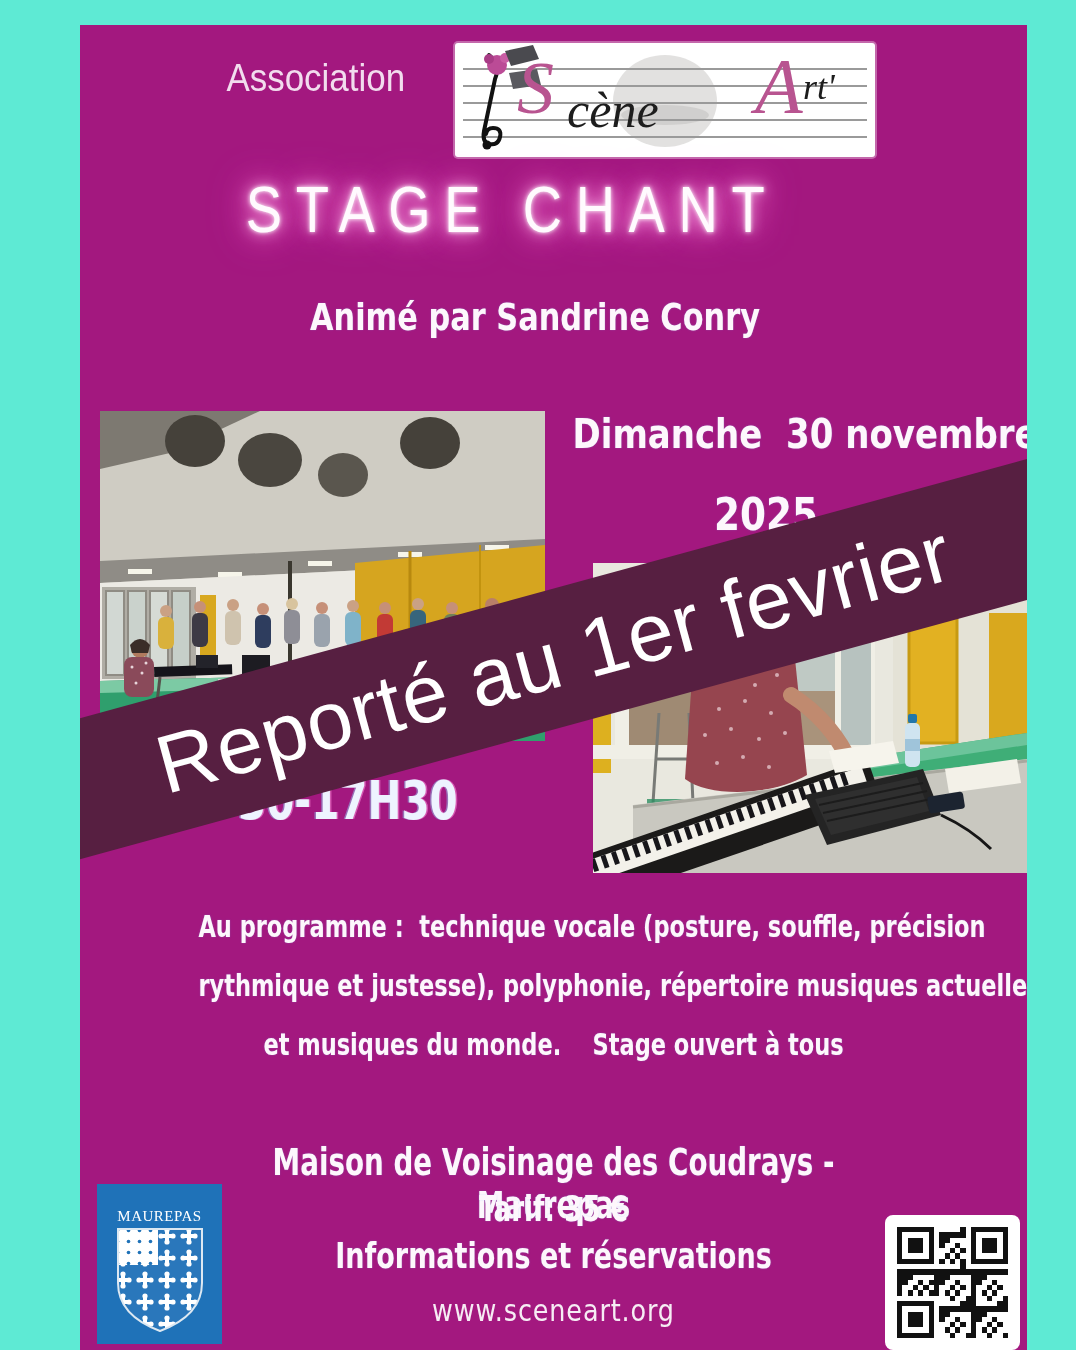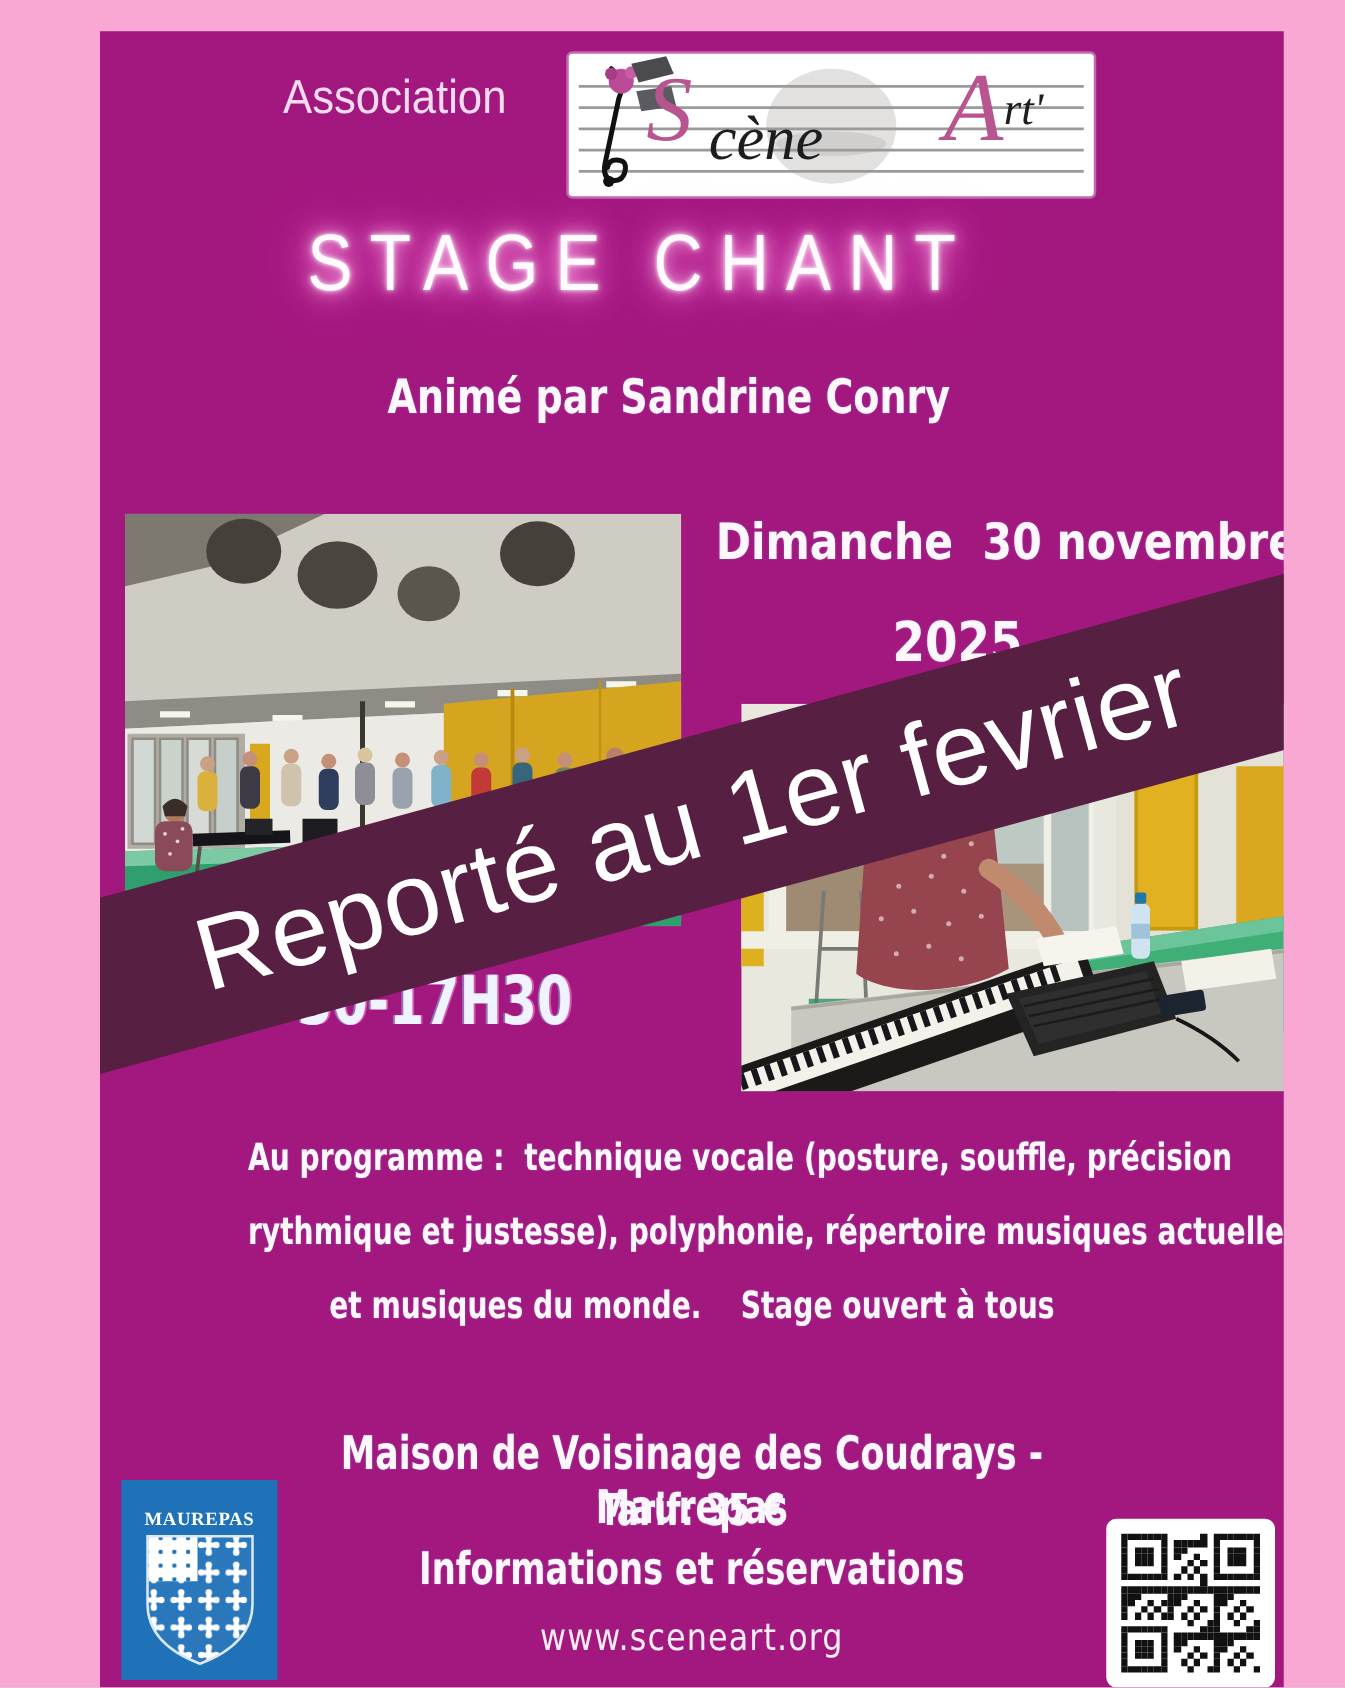--- a/index.html
+++ b/index.html
@@ -1,17 +1,17 @@
 <!DOCTYPE html>
 <html><head>
 <meta charset="utf-8">
 <style>
   html,body{margin:0;padding:0;background:#fcfbfb;width:1076px;height:1350px;overflow:hidden;
     font-family:"Liberation Sans",sans-serif;}
-  .stage{position:relative;width:1076px;height:1350px;background:#f9a8d4;}
+  .stage{position:relative;width:1076px;height:1350px;background:#5eead4;}
   .poster{position:absolute;left:80px;top:25px;width:947px;height:1325px;background:#a3187f;overflow:hidden;}
   .abs{position:absolute;}
   .round-bold{font-family:"DejaVu Sans",sans-serif;font-weight:bold;color:#fdf7fc;
     text-shadow:0 0 2px rgba(120,190,255,.35);}
   .cond75{transform:scaleX(.75);transform-origin:center;}
   .cond80{transform:scaleX(.80);transform-origin:center;}
   .cond85{transform:scaleX(.85);transform-origin:center;}
   .pre{white-space:pre;}
   
   .assoc{left:130px;top:32px;width:230px;font-size:38px;color:#f2dcee;text-align:center;
@@ -37,21 +37,21 @@
   .program{left:0px;top:872px;width:947px;text-align:center;font-size:30px;line-height:59px;}
   
   .venue{left:0px;top:1116px;width:947px;text-align:center;font-size:37px;}
   .price{left:0px;top:1164px;width:947px;text-align:center;font-size:35px;}
   .info{left:0px;top:1210px;width:947px;text-align:center;font-size:36px;}
   .site{left:0px;top:1268px;width:947px;text-align:center;font-size:30px;font-family:"DejaVu Sans",sans-serif;
     color:#f6ecf4;letter-spacing:1px;transform:scaleX(.85);transform-origin:center;}
   
   .crest{left:17px;top:1159px;width:125px;height:160px;background:#1f72b8;display:flex;
     flex-direction:column;align-items:center;}
-  .crest-label{margin-top:24px;color:#ffffff;font-family:"Liberation Serif",serif;font-weight:bold;
+  .crest-label{margin-top:24px;color:#ffffff;font-family:"Liberation Serif",serif;font-weight:normal;
     font-size:15px;letter-spacing:.5px;}
   
   .qr{left:805px;top:1190px;width:135px;height:135px;background:#ffffff;border-radius:8px;
     display:flex;align-items:center;justify-content:center;}
   .qr-grid{width:111px;height:111px;display:grid;grid-template-columns:repeat(21,1fr);
     grid-template-rows:repeat(21,1fr);}
   .qm{background:transparent;}
   .qm.on{background:#111111;}
   .photo{display:block;}
 </style>

